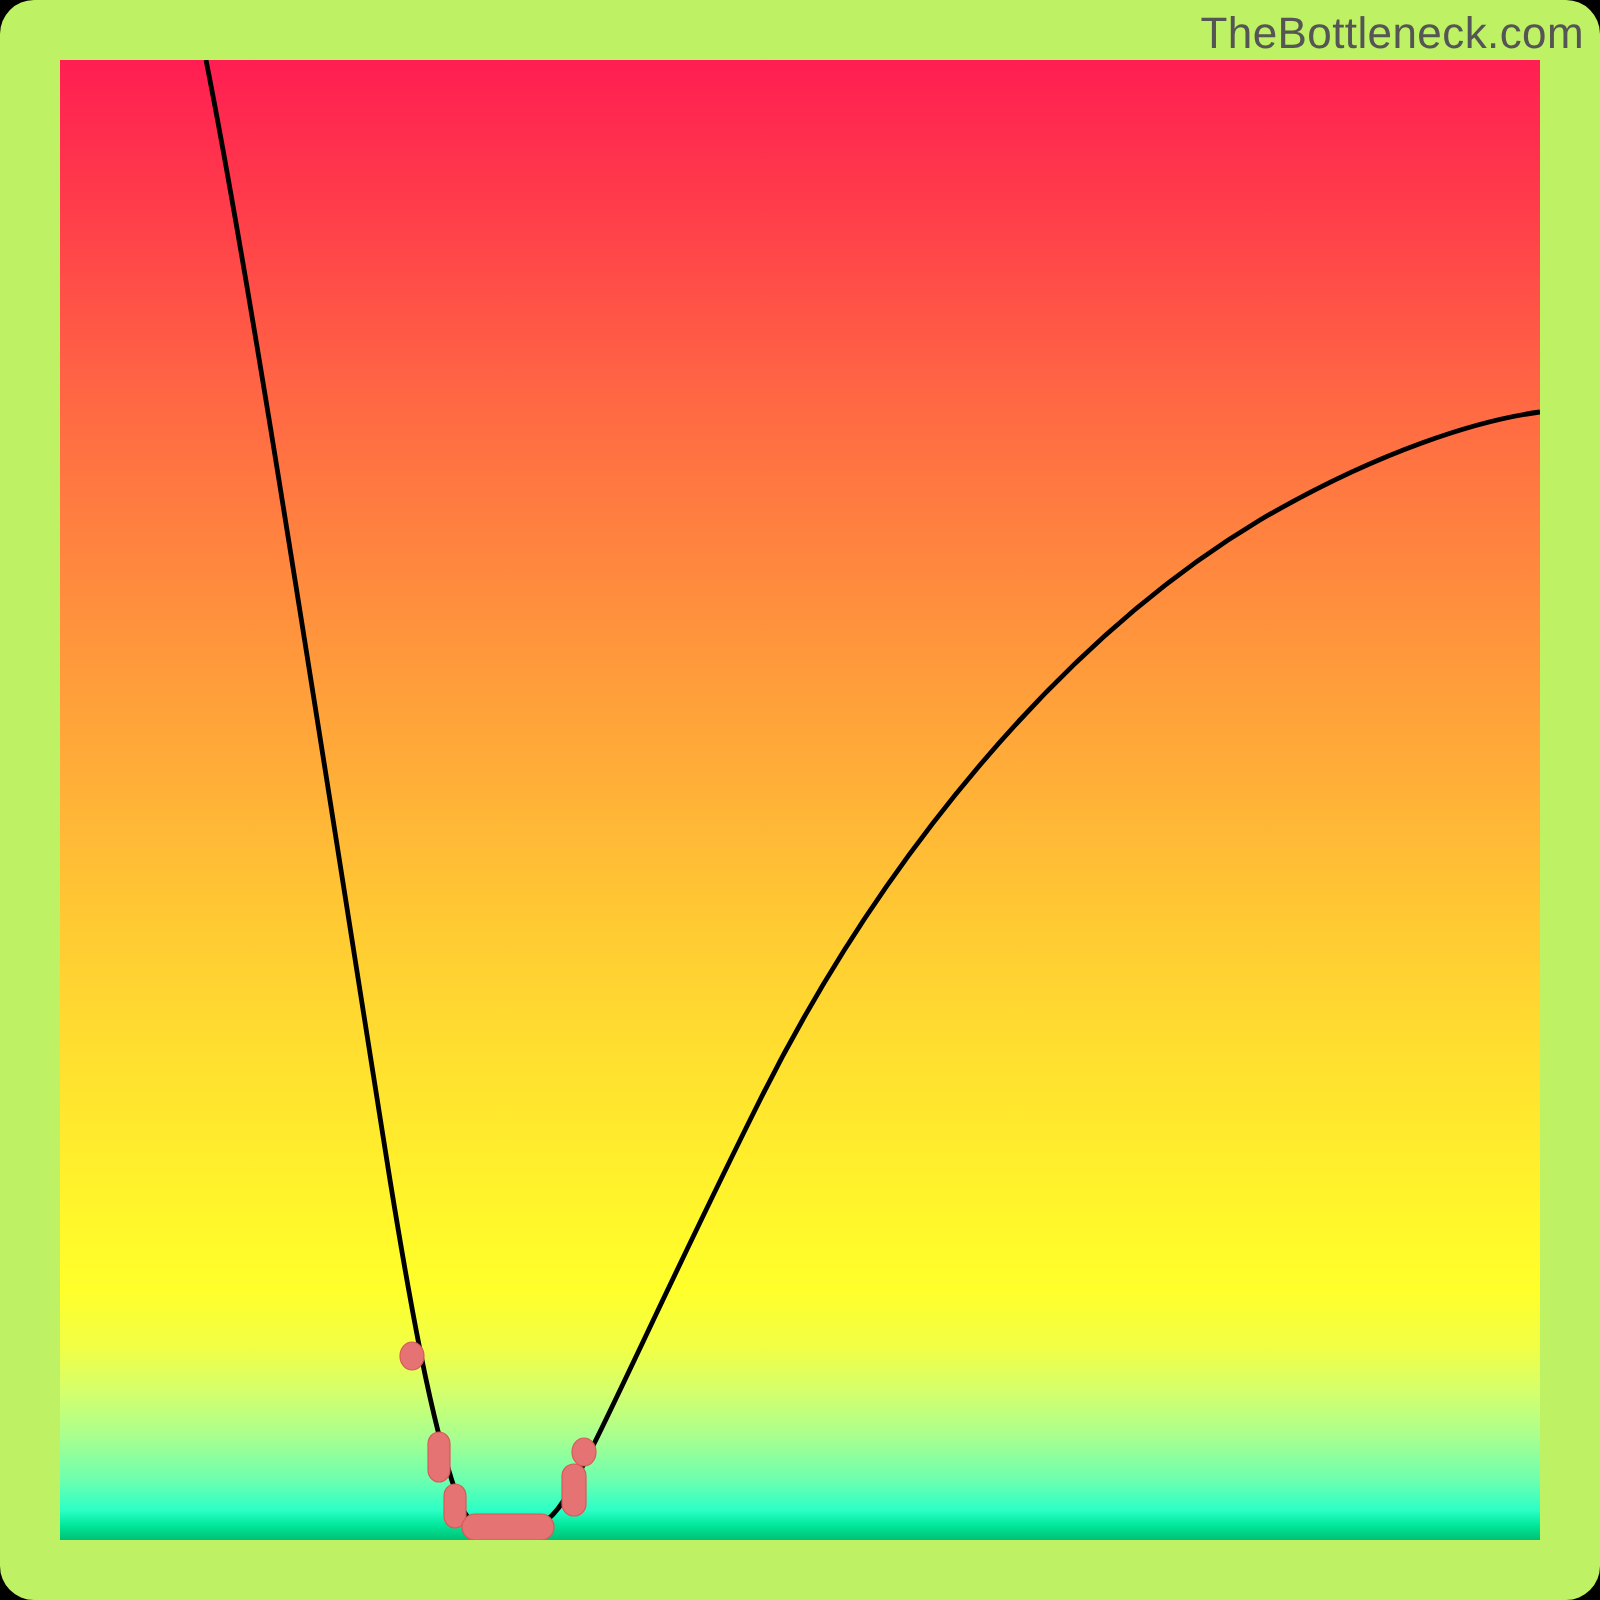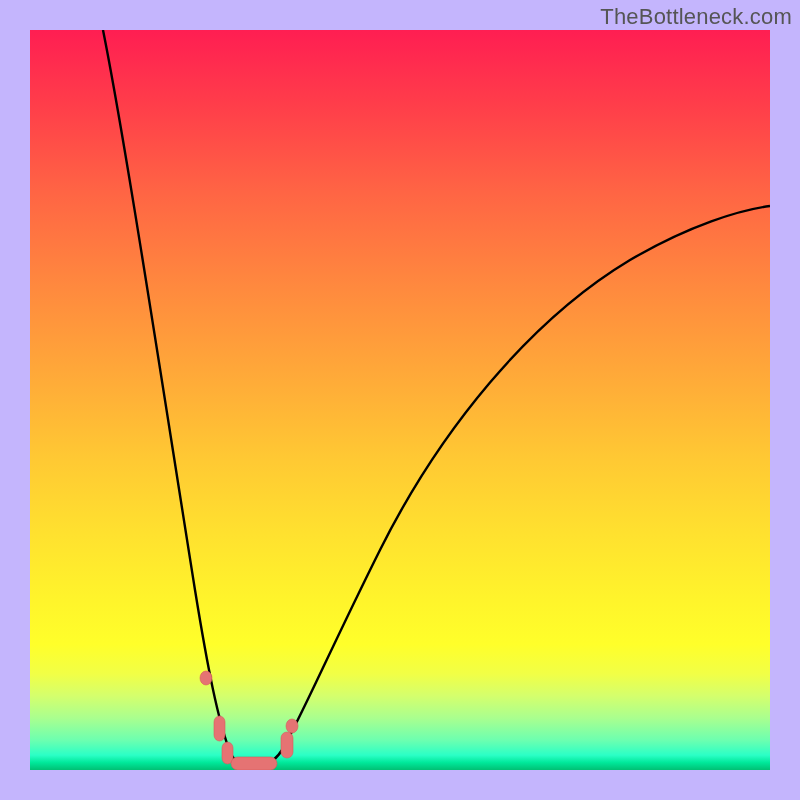--- a/index.html
+++ b/index.html
@@ -10,21 +10,22 @@
     overflow: hidden;
     background: #000;
     font-family: Arial, Helvetica, sans-serif;
   }
   .frame {
     position: absolute;
     left: 0;
     top: 0;
     width: 800px;
     height: 800px;
-    background: #c4b5fd;
+    background: #bef264;
+    border-radius: 17px;
   }
   .plot {
     position: absolute;
     left: 30px;
     top: 30px;
     width: 740px;
     height: 740px;
     background: linear-gradient(to bottom,
       #ff1e52 0%,
       #ff3d4a 10%,

